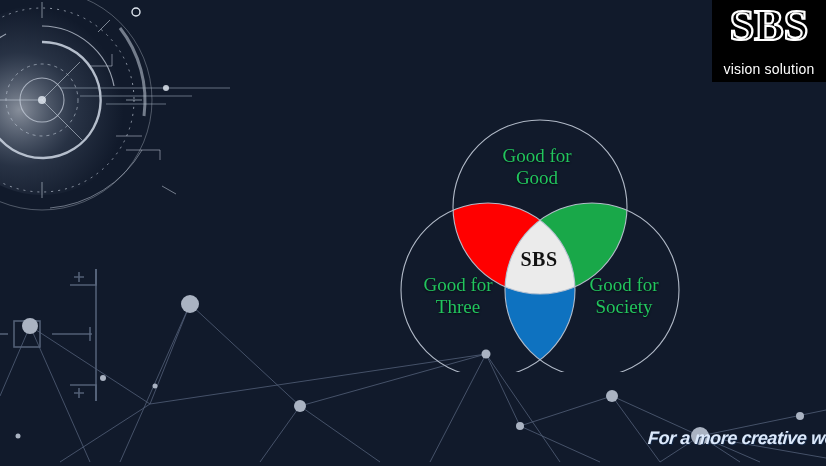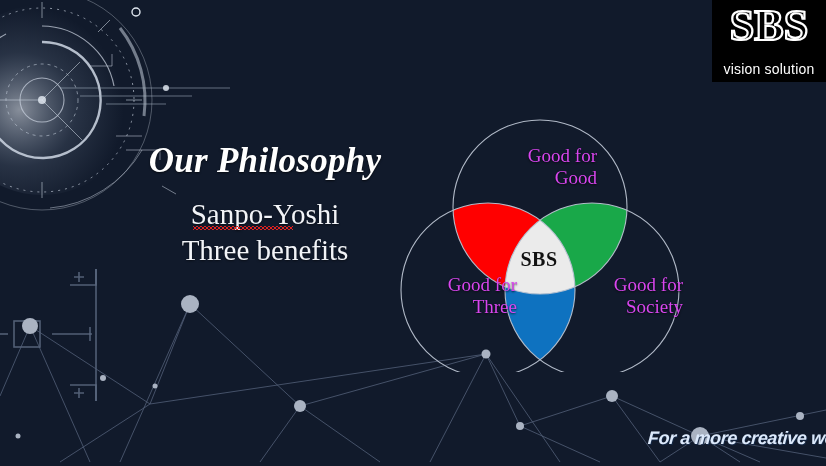--- a/index.html
+++ b/index.html
@@ -83,22 +83,22 @@
   
   .venn {
     position: absolute;
     left: 395px; top: 112px;
     width: 290px; height: 260px;
   }
   .venn-label {
     position: absolute;
     font-family: "Liberation Serif", serif;
     font-size: 19px;
-    color: #d946ef;
-    text-align: right;
+    color: #22c55e;
+    text-align: center;
     line-height: 1.18;
     text-shadow: 0 1px 2px rgba(0,0,0,.7);
     white-space: nowrap;
   }
   .lbl-buyer   { left: 82px;  top: 33px;  width: 120px; }
   .lbl-seller  { left: 4px;   top: 162px; width: 118px; }
   .lbl-society { left: 170px; top: 162px; width: 118px; }
   .lbl-sbs {
     position: absolute;
     left: 100px; top: 136px;
@@ -249,30 +249,20 @@
       <circle cx="612" cy="110" r="6"></circle>
       <circle cx="520" cy="140" r="4"></circle>
       <circle cx="300" cy="120" r="6"></circle>
       <circle cx="103" cy="92" r="3"></circle>
       <circle cx="155" cy="100" r="2.5"></circle>
       <circle cx="18" cy="150" r="2.5"></circle>
       <circle cx="800" cy="130" r="4"></circle>
     </g>
   </svg>
 
-  <div class="text-block">
-    <div class="philosophy">Our Philosophy</div>
-    <div class="sub-lines">
-      <div class="sanpo-wrap">
-        <div class="subline">Sanpo-Yoshi</div>
-        <div class="squiggle"></div>
-      </div>
-      <div class="subline">Three benefits</div>
-    </div>
-  </div>
 
   <div class="venn">
     <svg viewBox="0 0 290 260" width="290" height="260">
       <defs>
         <clipPath id="cBuyer">   
             <circle cx="145" cy="95" r="87"></circle>
           </clipPath>
         <clipPath id="cSeller">  
             <circle cx="93" cy="178" r="87"></circle>
           </clipPath>

